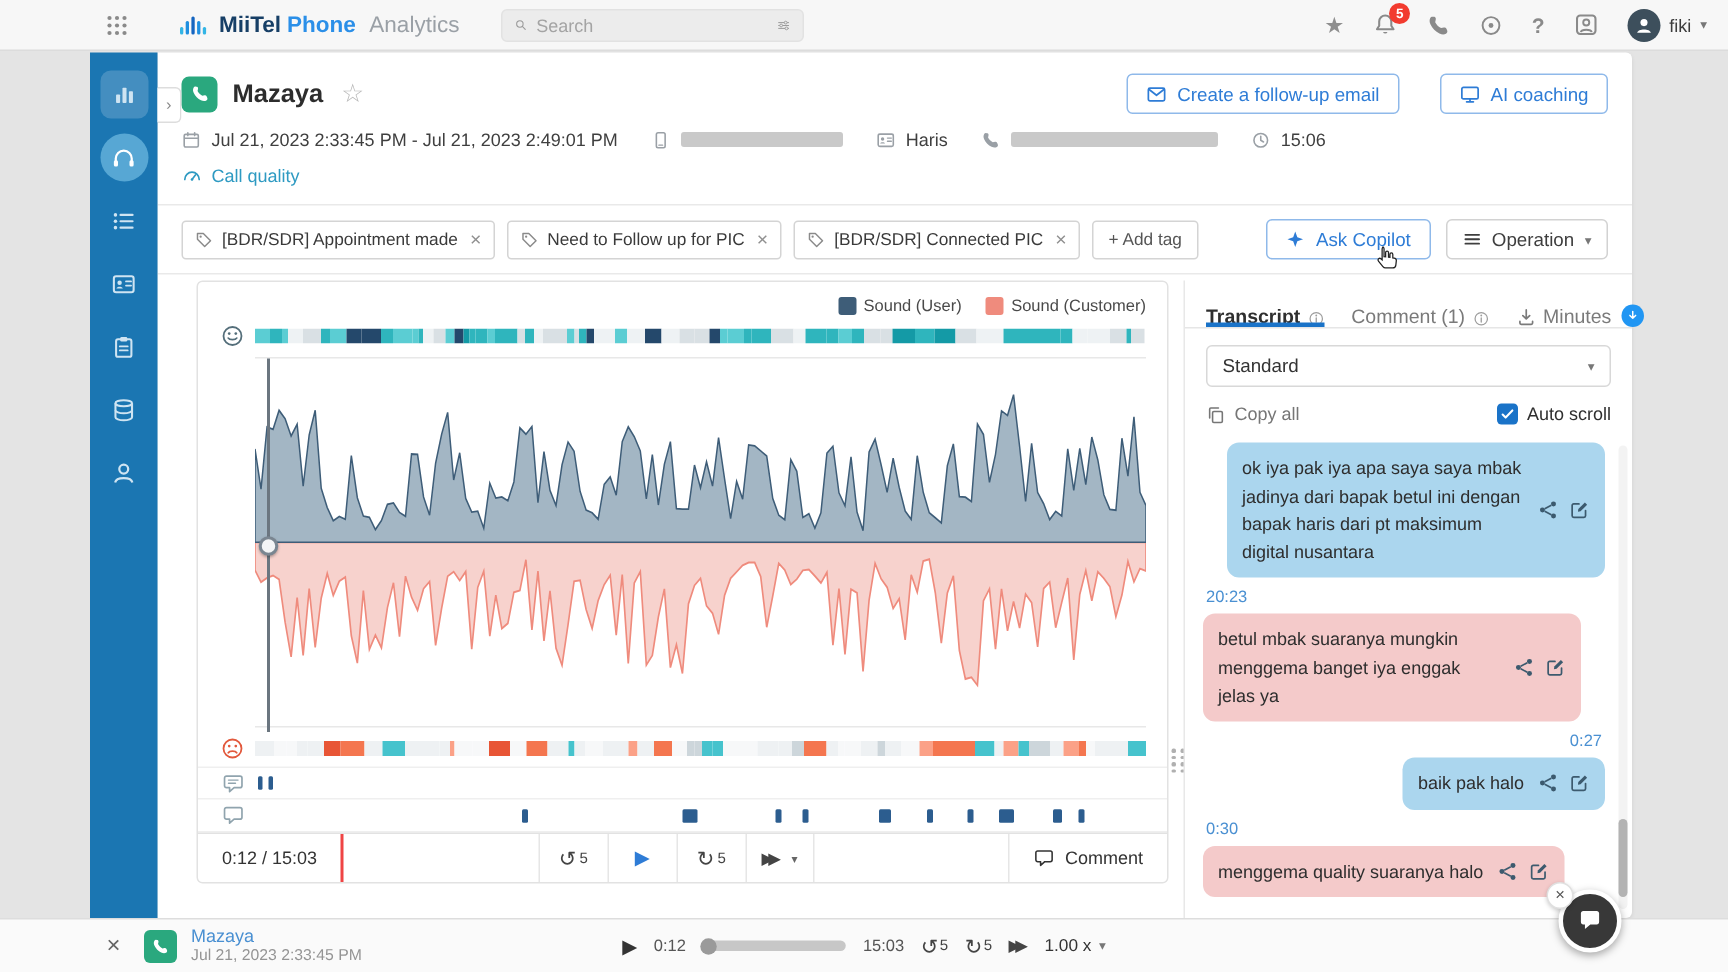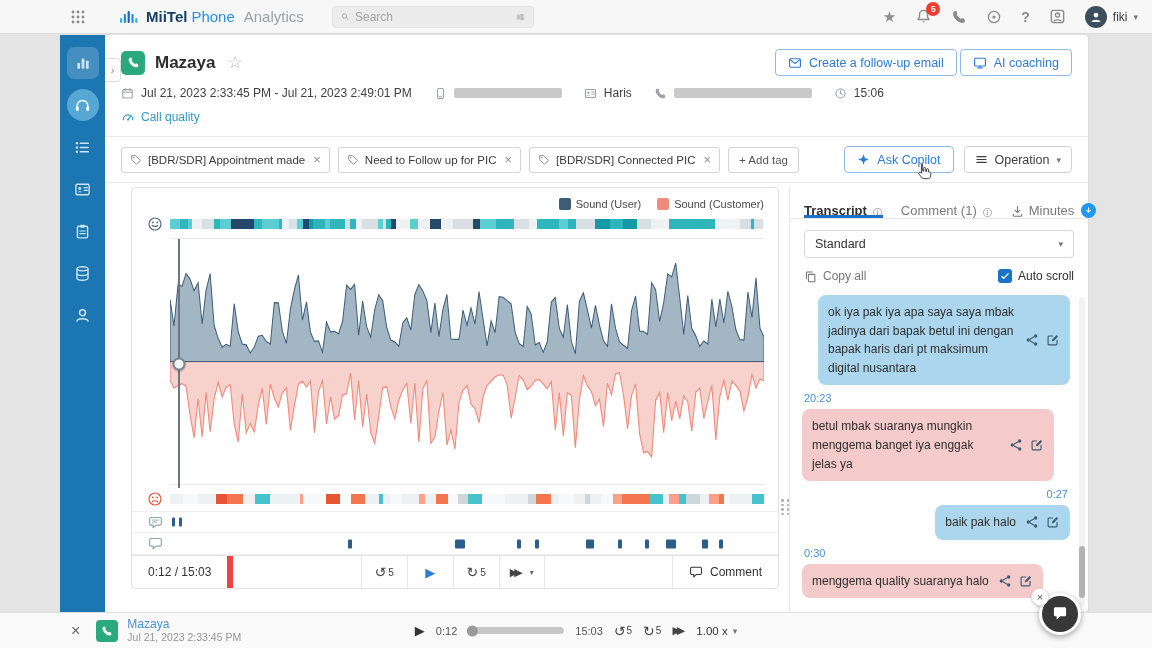--- a/index.html
+++ b/index.html
@@ -5,21 +5,21 @@
   *{box-sizing:border-box;margin:0;padding:0}
   html,body{width:1152px;height:648px;overflow:hidden}
   body{position:relative;background:#e4e4e4;font-family:"Liberation Sans","DejaVu Sans",sans-serif;color:#333;-webkit-font-smoothing:antialiased}
   svg{display:block}
   
   .topbar{position:absolute;top:0;left:0;right:0;height:34px;background:#f7f7f7;border-bottom:1px solid #dcdcdc;display:flex;align-items:center;z-index:5}
   .apps{margin-left:70px;color:#8a8a8a}
   .brand{margin-left:34px;display:flex;align-items:baseline;gap:4px}
   .brand svg{align-self:center}
   .brand-miitel{font-weight:700;color:#173f66;font-size:15px;margin-left:4px}
-  .brand-phone{color:#2b8fe8;font-size:15px;font-weight:400}
+  .brand-phone{color:#2b8fe8;font-size:15px;font-weight:700}
   .brand-analytics{color:#9aa0a6;font-size:15px;margin-left:5px}
   .search{margin-left:28px;width:202px;height:22px;background:#ececec;border:1px solid #e2e2e2;border-radius:4px;display:flex;align-items:center;padding:0 8px;gap:6px;color:#9a9a9a}
   .search input{border:0;background:transparent;font-size:12px;color:#555;flex:1;outline:none;font-family:inherit}
   .search input::placeholder{color:#a4a4a4}
   .top-icons{margin-left:auto;display:flex;align-items:center;gap:19px;color:#8a8a8a;padding-right:14px}
   .bell-wrap{position:relative}
   .badge{position:absolute;top:-6px;right:-8px;background:#f23b2f;color:#fff;font-size:9px;min-width:14px;height:14px;border-radius:7px;display:flex;align-items:center;justify-content:center;padding:0 3px;font-weight:700}
   .qmark{font-size:14px;font-weight:700;color:#8a8a8a}
   .user{display:flex;align-items:center;gap:6px}
   .avatar{width:22px;height:22px;border-radius:50%;background:#3d4f5c;display:flex;align-items:center;justify-content:center;color:#fff}
@@ -32,21 +32,21 @@
   .side-item .pad{width:32px;height:32px;border-radius:7px;display:flex;align-items:center;justify-content:center}
   .side-item.first .pad{background:rgba(255,255,255,.18)}
   .side-item.active .pad{background:#57a7d4;border-radius:50%;color:#fff}
   .expander{position:absolute;left:105px;top:58px;width:16px;height:24px;background:#fff;border:1px solid #ddd;border-left:none;border-radius:0 4px 4px 0;display:flex;align-items:center;justify-content:center;color:#888;font-size:11px;z-index:4}
   
   .card{position:absolute;left:105px;top:35px;width:983px;height:577px;background:#fff;border-radius:0 4px 4px 0;box-shadow:0 1px 3px rgba(0,0,0,.08);display:flex;flex-direction:column;z-index:1}
   .title-row{display:flex;align-items:center;padding:14px 16px 2px;gap:10px}
   .call-icon{width:24px;height:24px;border-radius:5px;background:#2aa87e;color:#fff;display:flex;align-items:center;justify-content:center}
   .page-title{font-size:17px;font-weight:700;color:#2d2d2d}
   .fav-star{color:#b8b8b8;font-size:17px;margin-left:2px}
-  .title-actions{margin-left:auto;display:flex;gap:3px}
+  .title-actions{margin-left:auto;display:flex;gap:27px}
   .btn-blue{display:flex;align-items:center;gap:7px;border:1px solid #8fb9ea;color:#2e7cd6;background:#fff;border-radius:4px;height:27px;padding:0 12px;font-size:12.5px;cursor:pointer;white-space:nowrap}
   .meta-row{display:flex;align-items:center;gap:7px;padding:8px 16px 0;font-size:12px;color:#3f3f3f}
   .meta-ic{color:#9aa0a6}
   .redact{height:10px;background:#c9c9c9;border-radius:2px}
   .gap8{width:8px}
   .quality-row{padding:10px 16px 12px;display:flex;align-items:center;gap:6px;color:#2e9ac2;font-size:12px}
   .hr{border-top:1px solid #e9e9e9}
   .tags-row{display:flex;align-items:center;gap:8px;padding:9px 16px}
   .chips{display:flex;gap:8px;align-items:center}
   .chip{display:flex;align-items:center;gap:6px;border:1px solid #d4d4d4;border-radius:3px;height:26px;padding:0 8px;font-size:11.5px;color:#3a3a3a;background:#fff;white-space:nowrap}
@@ -71,21 +71,21 @@
   .strip i{display:block;height:100%;flex:none}
   .plot{position:relative;flex:1;margin:2px 14px 2px 38px;border-top:1px solid #e8e8e8;border-bottom:1px solid #e8e8e8}
   .plot svg{position:absolute;inset:0;width:100%;height:100%}
   .playhead{position:absolute;top:0;bottom:-4px;width:2px;background:#6b7680}
   .ph-knob{position:absolute;top:50%;left:50%;transform:translate(-50%,-50%);width:13px;height:13px;border-radius:50%;background:#f4f5f6;border:2px solid #7a8691;box-shadow:0 1px 2px rgba(0,0,0,.3)}
   .track-row{display:flex;align-items:center;height:22px;padding:0 14px 0 8px;border-bottom:1px solid #efefef;color:#90a4ae}
   .track-row.tr1{border-top:1px solid #efefef}
   .marks{position:relative;flex:1;height:100%}
   .marks span{position:absolute;top:50%;transform:translateY(-50%);height:9px;border-radius:1px}
   .controls{border-top:1px solid #e2e2e2;height:33px;display:flex;align-items:stretch;color:#444;font-size:12px;margin-top:auto}
-  .ctrl-time{display:flex;align-items:center;padding:0 16px;border-right:6px solid #ef4444;color:#333;white-space:nowrap}
+  .ctrl-time{display:flex;align-items:center;padding:0 16px;border-right:2px solid #ef4444;color:#333;white-space:nowrap}
   .ctrl-spacer{flex:1}
   .ctrl-btn{width:46px;display:flex;align-items:center;justify-content:center;border-left:1px solid #e6e6e6;gap:2px;cursor:pointer}
   .ctrl-btn.last{border-right:1px solid #e6e6e6}
   .skip-ic{font-size:14px;color:#444;line-height:1}
   .skip-num{font-size:10px;color:#444}
   .play-glyph{color:#2e7cd6;font-size:13px}
   .ff{letter-spacing:-4px;font-size:11px;color:#444;padding-right:4px}
   .ff-caret{font-size:8px;color:#666;margin-left:5px}
   .ctrl-comment{display:flex;align-items:center;gap:7px;padding:0 16px;border-left:1px solid #e6e6e6;color:#333;cursor:pointer;white-space:nowrap}
   .resizer{width:10px;position:relative}

